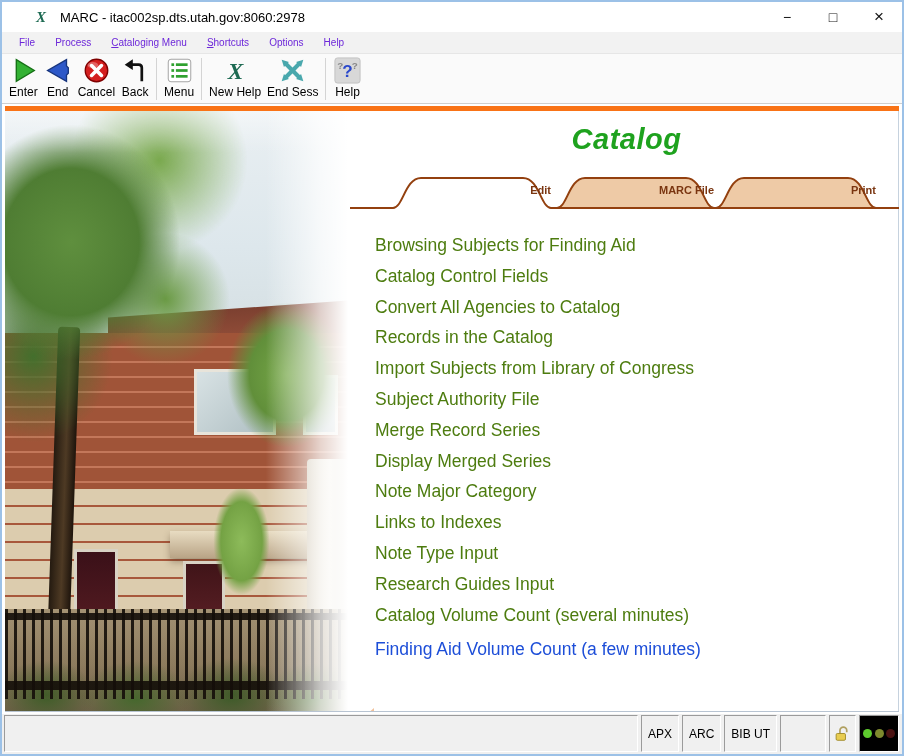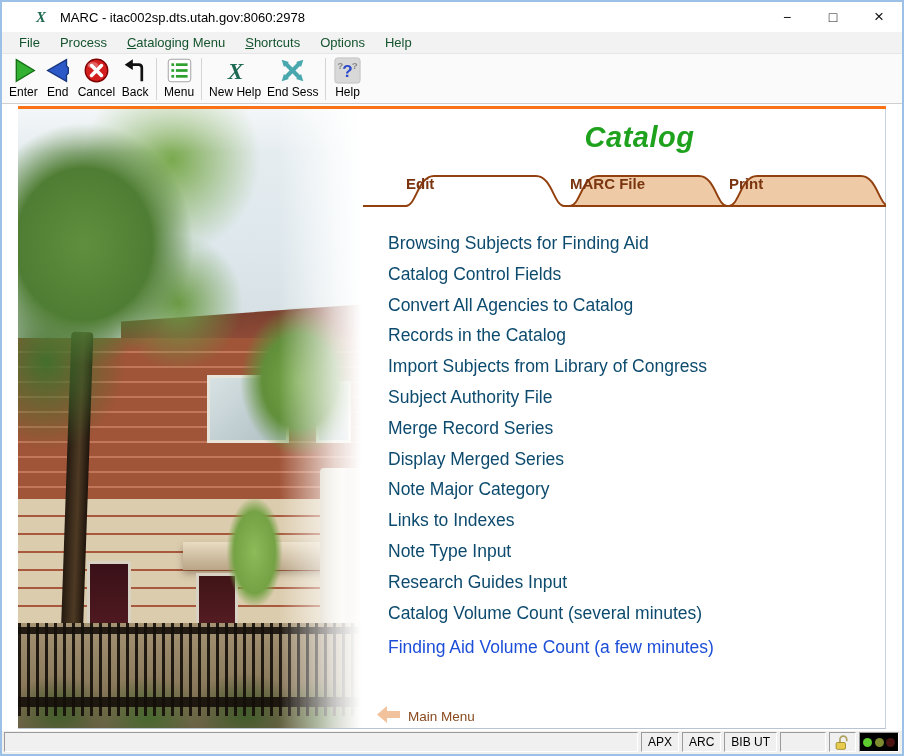--- a/index.html
+++ b/index.html
@@ -10,33 +10,33 @@
   
   .titlebar { height:30px; background:#fff; display:flex; align-items:center; flex:0 0 auto; }
   .tb-icon { margin-left:30px; width:18px; height:16px; display:flex; align-items:center; justify-content:center; }
   .tb-title { margin-left:10px; font-size:13px; color:#000; flex:1; white-space:nowrap; overflow:hidden; }
   .caption-btns { display:flex; height:100%; }
   .cap-btn { width:46px; height:100%; display:flex; align-items:center; justify-content:center; font-size:14px; color:#111; cursor:default; }
   .cap-btn.close { font-size:17px; }
 
   
   .menubar { height:22px; background:#f2f2f2; display:flex; align-items:center; padding-left:7px; flex:0 0 auto; border-bottom:1px solid #e6e6e6; }
-  .mb-item { font-size:13px; color:#14532d; padding:0 10px; line-height:21px; }
+  .mb-item { font-size:10px; color:#6d28d9; padding:0 10px; line-height:21px; }
   .ul { text-decoration:underline; }
 
   
   .toolbar { height:50px; background:#fafafa; border-bottom:1px solid #cfcfcf; display:flex; align-items:center; padding:1px 4px; flex:0 0 auto; }
   .tb-btn { display:flex; flex-direction:column; align-items:center; justify-content:flex-start; min-width:32px; padding:1px 3px; height:46px; }
   .tb-btn .icn { width:28px; height:28px; display:flex; align-items:center; justify-content:center; }
   .tb-btn .icn svg { width:27px; height:27px; }
   .tb-btn .lbl { font-size:12px; color:#000; line-height:15px; white-space:nowrap; }
   .tb-sep { width:1px; height:42px; background:#d4d4d4; margin:0 4px; }
 
   
-  .content { flex:1 1 auto; display:flex; margin:2px 16px; border-top:3px solid #f97316; border-bottom:1px solid #b8c4d2; background:#fff; overflow:hidden; position:relative; }
+  .content { flex:1 1 auto; display:flex; margin:2px 3px; border-top:5px solid #f97316; border-bottom:1px solid #b8c4d2; background:#fff; overflow:hidden; position:relative; }
 
   
   .photo { width:343px; flex:0 0 auto; position:relative; overflow:hidden; background:#e8eef0; }
   .photo > div { position:absolute; }
   .ph-sky { inset:0 0 auto 0; height:38%; background:linear-gradient(180deg,#e9eff2 0%,#dde7ec 60%,#d5dfe2 100%); }
   .ph-roof { left:30%; top:33%; width:70%; height:6%; background:linear-gradient(180deg,#7c4030,#96503a); transform:skewY(-4deg); }
   .ph-brick-up { left:0; right:0; top:37%; height:26%; background:repeating-linear-gradient(180deg,#a05438 0 13px,#c3775a 13px 15px); }
   .ph-brick-low { left:0; right:0; top:63%; height:25%; background:repeating-linear-gradient(180deg,#dcccae 0 16px,#a8583c 16px 18px); }
   .ph-window1 { left:55%; top:43%; width:24%; height:11%; background:linear-gradient(135deg,#d8e2e4,#aebec2); border:3px solid #e8e4da; }
   .ph-window2 { left:87%; top:44%; width:10%; height:10%; background:linear-gradient(135deg,#cfdadd,#a8b8bc); border:3px solid #e5e1d6; }
@@ -67,31 +67,31 @@
   .ph-column { right:0; top:58%; width:12%; height:40%; background:linear-gradient(90deg,#cfc5b2,#efe9dc 55%,#b8ad98); border-radius:4px 4px 0 0; }
   .ph-fade { inset:0; background:linear-gradient(90deg, rgba(255,255,255,0) 76%, rgba(255,255,255,.75) 92%, #fff 100%),
              linear-gradient(180deg, rgba(255,255,255,.45) 0%, rgba(255,255,255,0) 7%); }
 
   
   .panel { flex:1 1 auto; position:relative; background:#fff; border-right:1px solid #c6d2de; }
   .page-title { position:absolute; top:12px; left:0; width:557px; text-align:center; font-size:29px; font-weight:bold; font-style:italic; letter-spacing:.5px; }
 
   .tabs-row { position:absolute; top:62px; left:0; width:557px; height:40px; }
   .tabs-row svg { position:absolute; inset:0; }
-  .tab-label { position:absolute; top:4px; text-align:left; font-size:15px; font-weight:bold; color:#7a3510; }
+  .tab-label { position:absolute; top:11px; text-align:right; font-size:11px; font-weight:bold; color:#7a3510; }
 
   .menu-list { position:absolute; top:119px; left:27px; right:8px; }
-  .mi { font-size:17.5px; line-height:30.8px; color:#0c4a6e; white-space:nowrap; }
+  .mi { font-size:17.5px; line-height:30.8px; color:#4d7c0f; white-space:nowrap; }
   .mi.alt { margin-top:4px; }
 
   .footer-link { position:absolute; top:597px; left:16px; display:flex; align-items:center; gap:8px; }
   .footer-link .fl-label { font-size:13.5px; color:#8a4a1f; }
 
   
-  .statusbar { height:23px; background:#f0f0f0; flex:0 0 auto; display:flex; align-items:stretch; gap:3px; padding:1px 3px 2px 2px; }
+  .statusbar { height:40px; background:#f0f0f0; flex:0 0 auto; display:flex; align-items:stretch; gap:3px; padding:1px 3px 2px 2px; }
   .sb-cell { border:1px solid; border-color:#9b9b9b #ffffff #ffffff #9b9b9b; background:#f0f0f0; display:flex; align-items:center; justify-content:center; font-size:12px; color:#000; padding:0 6px; white-space:nowrap; }
   .sb-cell.spring { flex:1 1 auto; }
   .sb-cell.spacer { width:46px; }
   .sb-cell.lock { width:27px; padding:0; }
   .sb-cell.leds { width:40px; padding:0; background:#000; border-color:#9b9b9b #ffffff #ffffff #9b9b9b; display:flex; align-items:center; justify-content:space-evenly; }
   .led { width:9px; height:9px; border-radius:50%; }
 </style>
 </head>
 <body>
 

